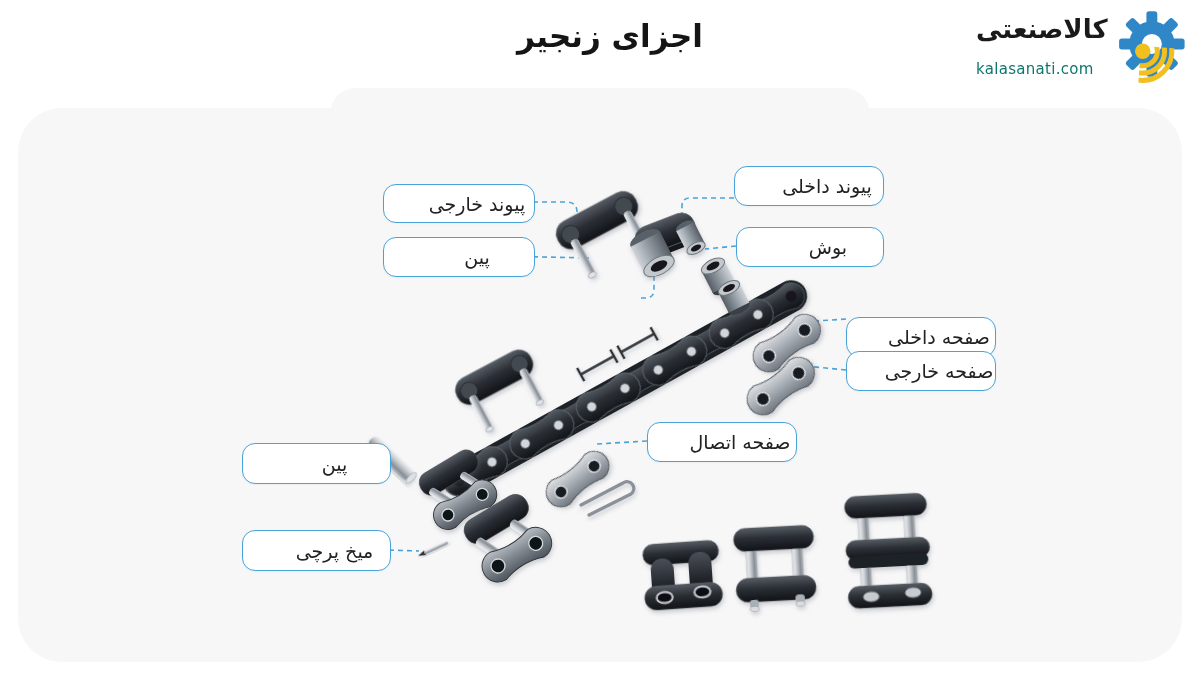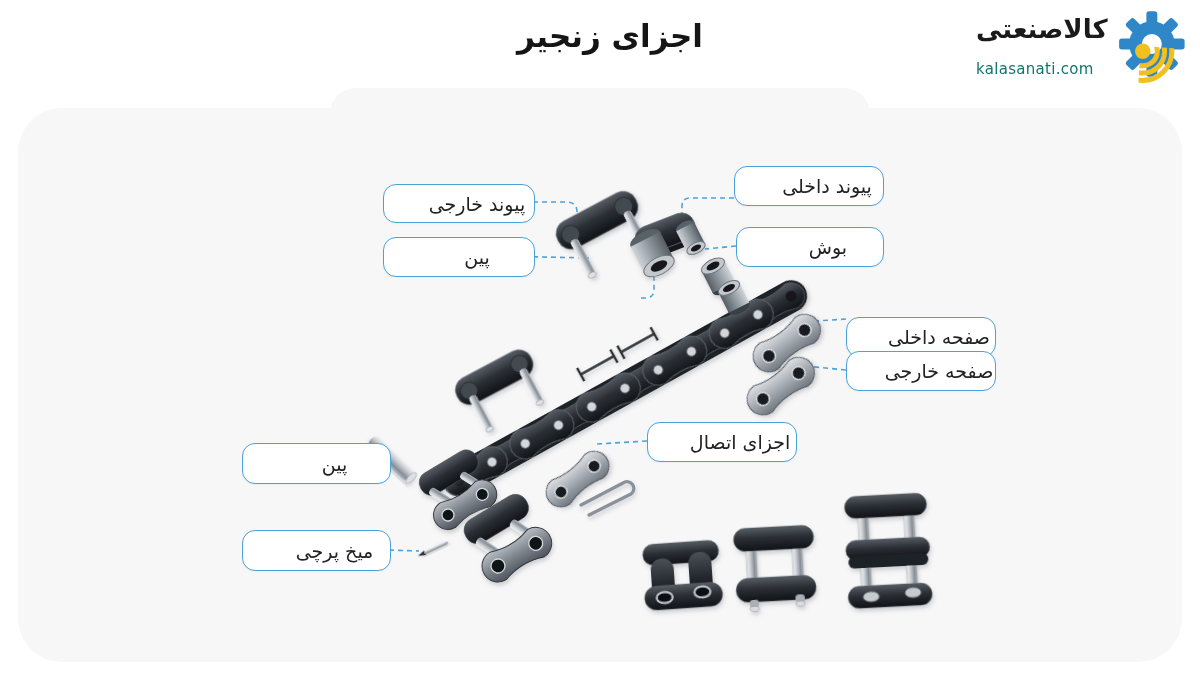--- a/index.html
+++ b/index.html
@@ -370,21 +370,21 @@
   <div class="callout" style="left:736px;top:227px;width:110px;height:38px">
     <span>بوش</span>
   </div>
   <div class="callout" style="left:846px;top:317px;width:112px;height:38px">
     <span>صفحه داخلی</span>
   </div>
   <div class="callout" style="left:846px;top:351px;width:112px;height:38px">
     <span>صفحه خارجی</span>
   </div>
   <div class="callout" style="left:647px;top:422px;width:112px;height:38px">
-    <span>اجزای اتصال</span>
+    <span>صفحه اتصال</span>
   </div>
   <div class="callout" style="left:242px;top:443px;width:111px;height:39px">
     <span>پین</span>
   </div>
   <div class="callout" style="left:242px;top:530px;width:111px;height:39px">
     <span>میخ پرچی</span>
   </div>
 
 </div>
 

